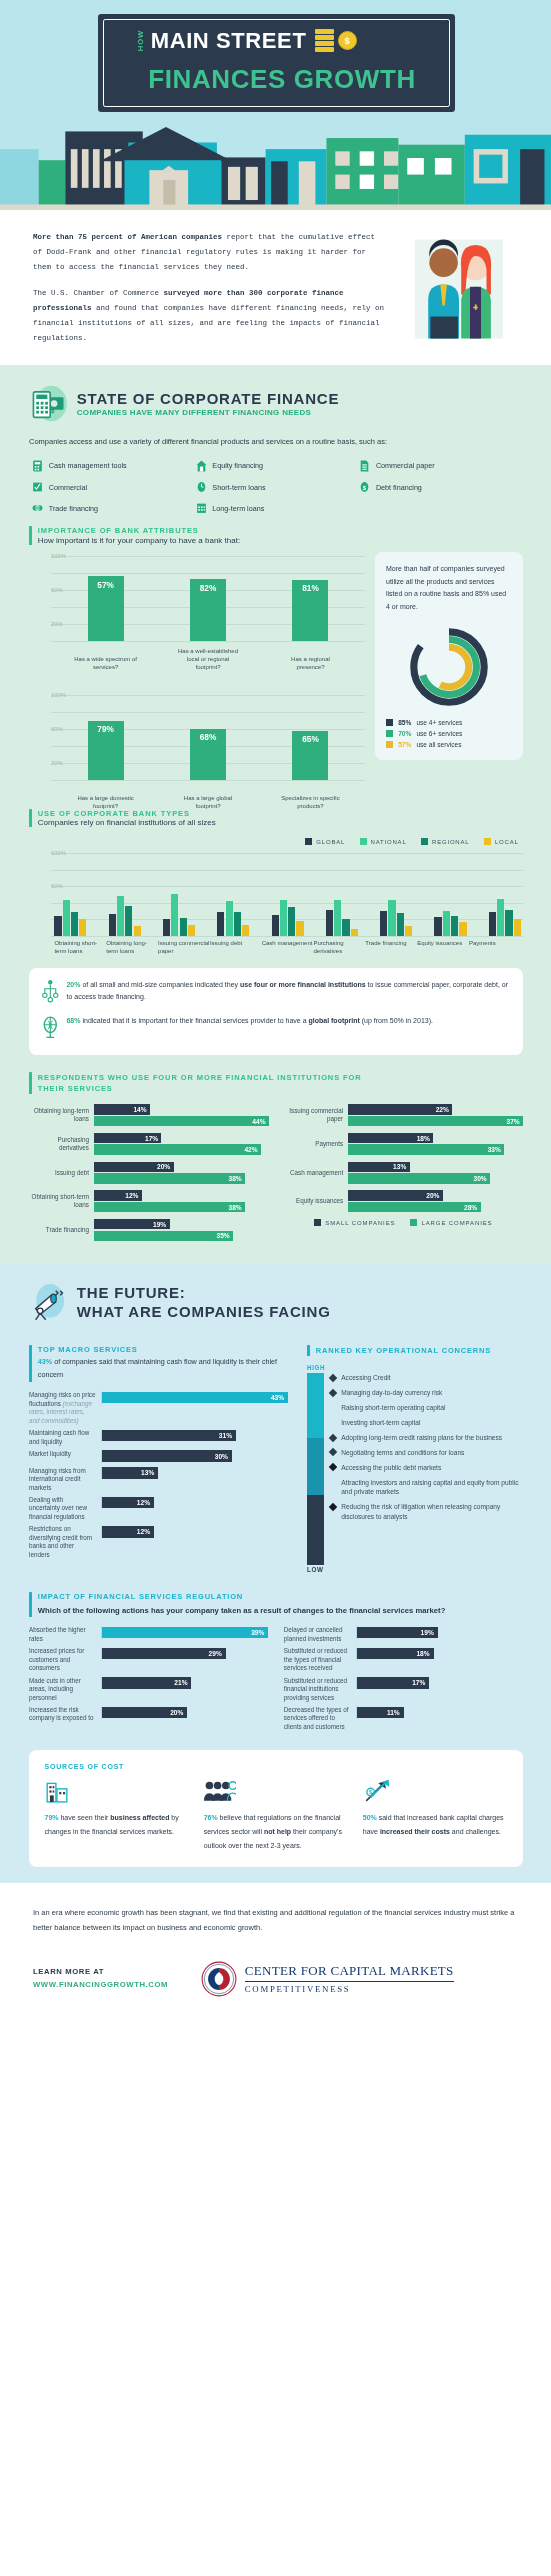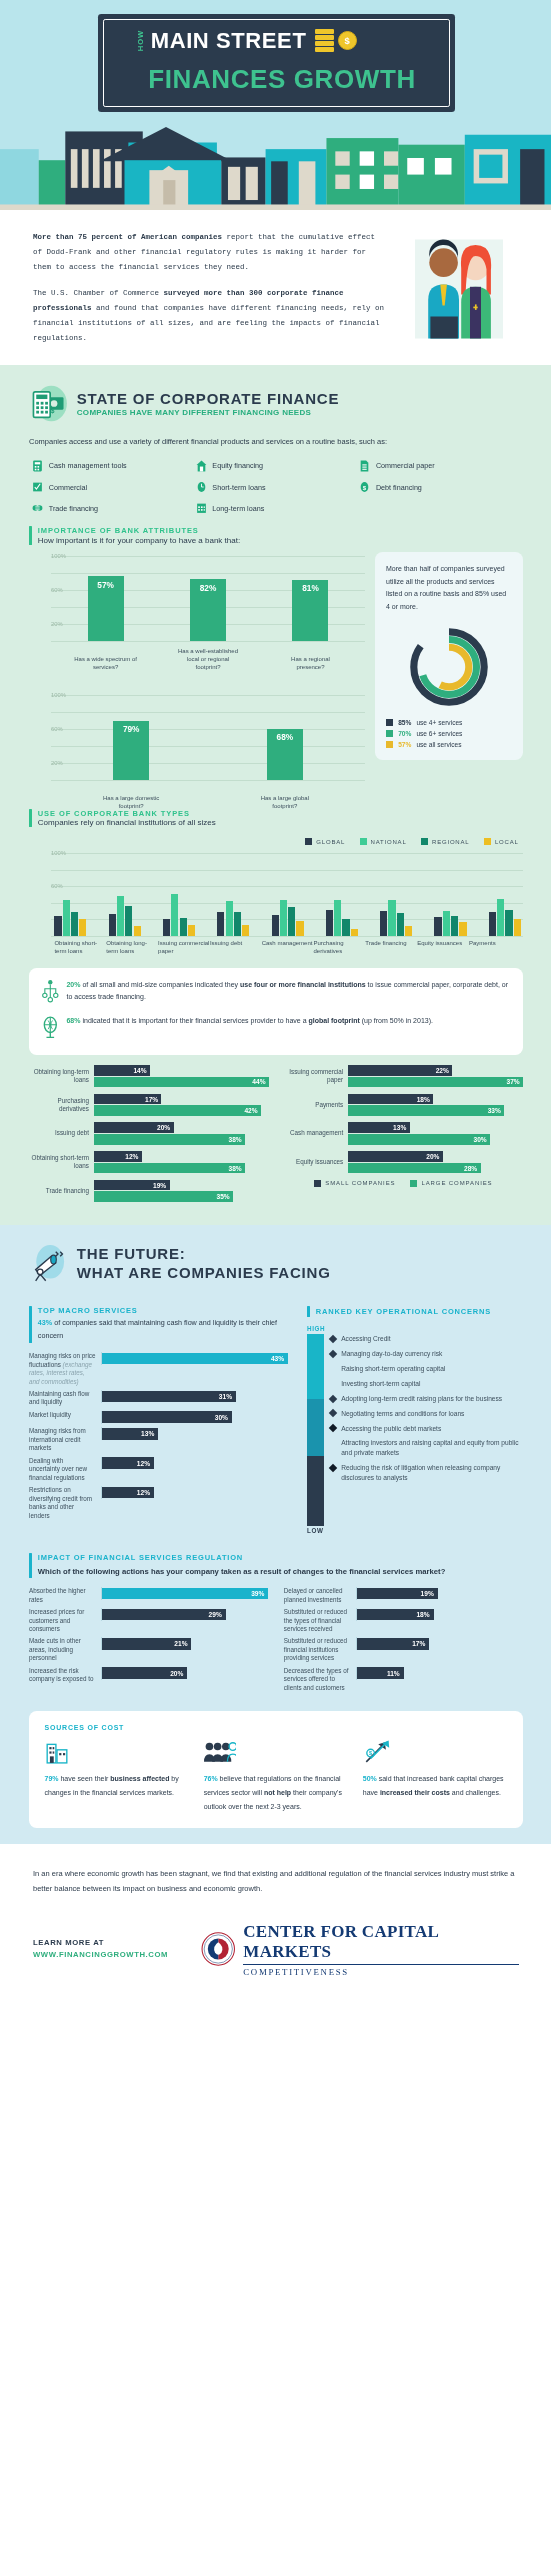--- a/index.html
+++ b/index.html
@@ -154,21 +154,21 @@
   .cost .ci { height:24px; margin-bottom:6.6px; }
   .cost p { font-size:7px; line-height:1.95; }
 
   
   .footer { background:#fff; padding:22px 33px 21px; }
   .closing { font-size:7.5px; line-height:2.0; max-width:486px;}
   .foot-row { display:flex; align-items:center; gap:33px; margin-top:25.4px;}
   .learn { font-size:7.7px; font-weight:bold; letter-spacing:0.6px; color:#2b3b4d; line-height:1.6;}
   .learn .url { color:#2fae7e; }
   .logo { display:flex; align-items:center; gap:7.7px;}
-  .logo-txt1 { font-family:"Liberation Serif", serif; font-size:17px; color:#143a73; letter-spacing:0.3px;font-weight:bold;}
+  .logo-txt1 { font-family:"Liberation Serif", serif; font-size:13px; color:#143a73; letter-spacing:0.3px;}
   .logo-txt2 { font-family:"Liberation Serif", serif; font-size:8.8px; color:#143a73; letter-spacing:1.7px; margin-top:2.2px; padding-top:2.2px; border-top:1.1px solid #143a73;}
 </style>
 </head>
 <body>
 
 <div class="page">
 
   <div class="hero">
     <div class="sign-wrap">
       <div class="sign">
@@ -426,20 +426,26 @@
                   <span>79%</span>
                   <div class="vcat">Has a large domestic footprint?</div>
                 </div>
               </div>
             <div class="vbar-wrap">
                 <div class="vbar" style="height:60.2%">
                   <span>68%</span>
                   <div class="vcat">Has a large global footprint?</div>
                 </div>
               </div>
+            <div class="vbar-wrap">
+                <div class="vbar" style="height:57.5%">
+                  <span>65%</span>
+                  <div class="vcat">Specializes in specific products?</div>
+                </div>
+              </div>
           </div>
         </div>
       </div>
 
       <div class="panel">
         <p>More than half of companies surveyed utilize all the products and services listed on a routine basis and 85% used 4 or more.</p>
         <div class="donut-wrap">
           <svg width="88" height="88" viewBox="0 0 160 160">
             <g transform="rotate(-90 80 80)">
               <circle cx="80" cy="80" r="64" fill="none" stroke="#2b3b4d" stroke-width="13" stroke-dasharray="341.9 60.4"></circle>
@@ -589,20 +595,24 @@
         <span class="ni"><svg viewBox="0 0 30 44" width="16.6" height="24">
               <ellipse cx="15" cy="18" rx="11" ry="14" fill="none" stroke="#2fae7e" stroke-width="2.5"></ellipse>
               <path d="M15 4 v28 M4 18 h22" stroke="#2fae7e" stroke-width="2"></path>
               <path d="M11 10 q6 8 0 16 M19 10 q-6 8 0 16" stroke="#2fae7e" stroke-width="1.6" fill="none"></path>
               <path d="M15 32 v8 M8 41 h14" stroke="#2fae7e" stroke-width="2.5"></path>
             </svg></span>
         <div><span class="gn">68%</span><span> indicated that it is important for their financial services provider to have a </span><b>global footprint</b><span> (up from 50% in 2013).</span></div>
       </div>
     </div>
 
+    <div class="bar-head" style="margin-top:16.6px">
+      <div class="tick"></div>
+      <div class="bh-t" style="max-width:353px; line-height:1.5">RESPONDENTS WHO USE FOUR OR MORE FINANCIAL INSTITUTIONS FOR THEIR SERVICES</div>
+    </div>
 
     <div class="paired">
       <div class="pcol">
         <div class="prow">
             <div class="plabel">Obtaining long-term loans</div>
             <div class="pbars">
               <div class="pbar dark" style="width:32%">14%</div>
               <div class="pbar green" style="width:100%">44%</div>
             </div>
           </div>

